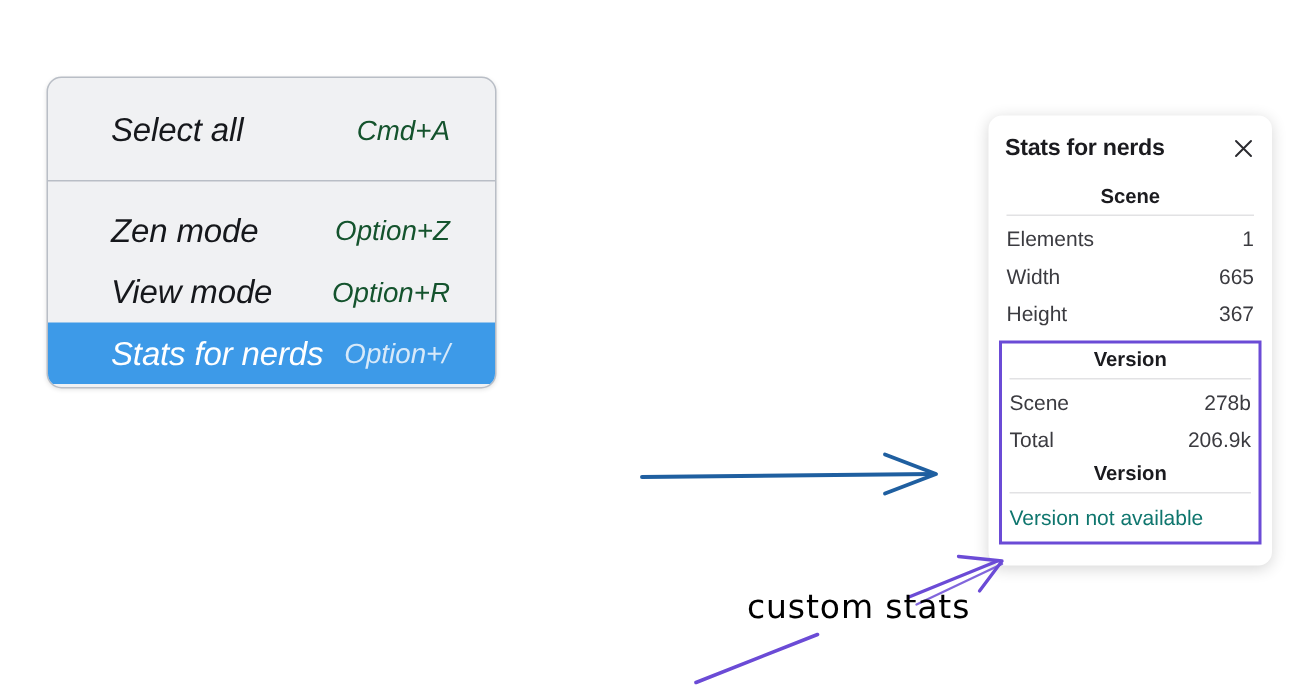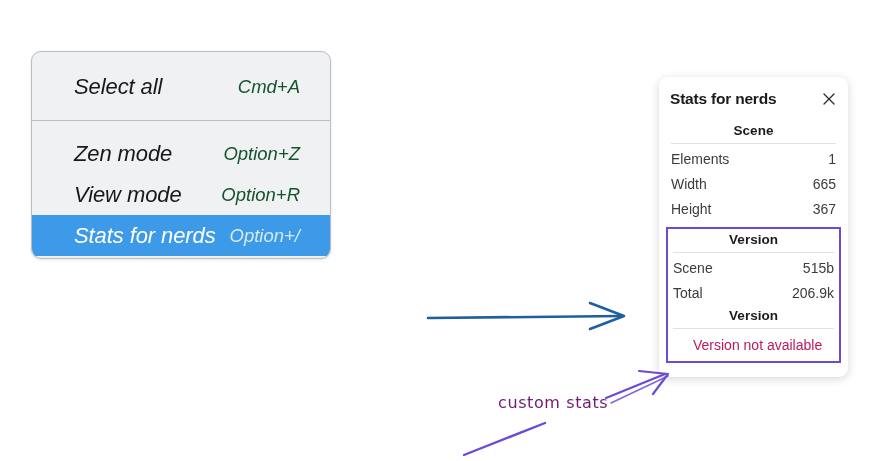--- a/index.html
+++ b/index.html
@@ -119,24 +119,23 @@
     align-items: baseline;
     font-size: 14px;
     color: #3b3b40;
     padding: 3px 1px;
     line-height: 1.35;
     text-align: center;
   }
   .stat-row .value { color: #3b3b40; }
   .single-row {
     font-size: 14px;
-    color: #be185d;
+    color: #0f766e;
     padding: 4px 1px 2px 1px;
     line-height: 1.35;
-    margin-left: 20px;
   }
   #highlight-box {
     border: 2px solid #6b4bd6;
     margin: 5px -4px 0 -4px;
     padding: 0 4px 4px 4px;
   }
 
   
   #annotations {
     position: absolute;
@@ -144,22 +143,22 @@
     top: 0;
     width: 873px;
     height: 461px;
     pointer-events: none;
   }
   #annotation-text {
     position: absolute;
     left: 498px;
     top: 393px;
     font-family: "DejaVu Sans", sans-serif;
-    font-size: 16px;
-    color: #701a75;
+    font-size: 22px;
+    color: #000000;
     letter-spacing: 0.6px;
     white-space: nowrap;
   }
 </style>
 </head>
 <body>
 
 <div id="context-menu">
 
   <div class="menu-group-top">
@@ -213,21 +212,21 @@
     </div>
   </div>
 
   <div id="highlight-box">
 
     <div>
       <div class="section-heading">Version</div>
       <div class="divider"></div>
       <div class="stat-row">
         <span class="key">Scene</span>
-        <span class="value">515b</span>
+        <span class="value">278b</span>
       </div>
       <div class="stat-row">
         <span class="key">Total</span>
         <span class="value">206.9k</span>
       </div>
     </div>
 
     <div>
       <div class="section-heading">Version</div>
       <div class="divider"></div>

